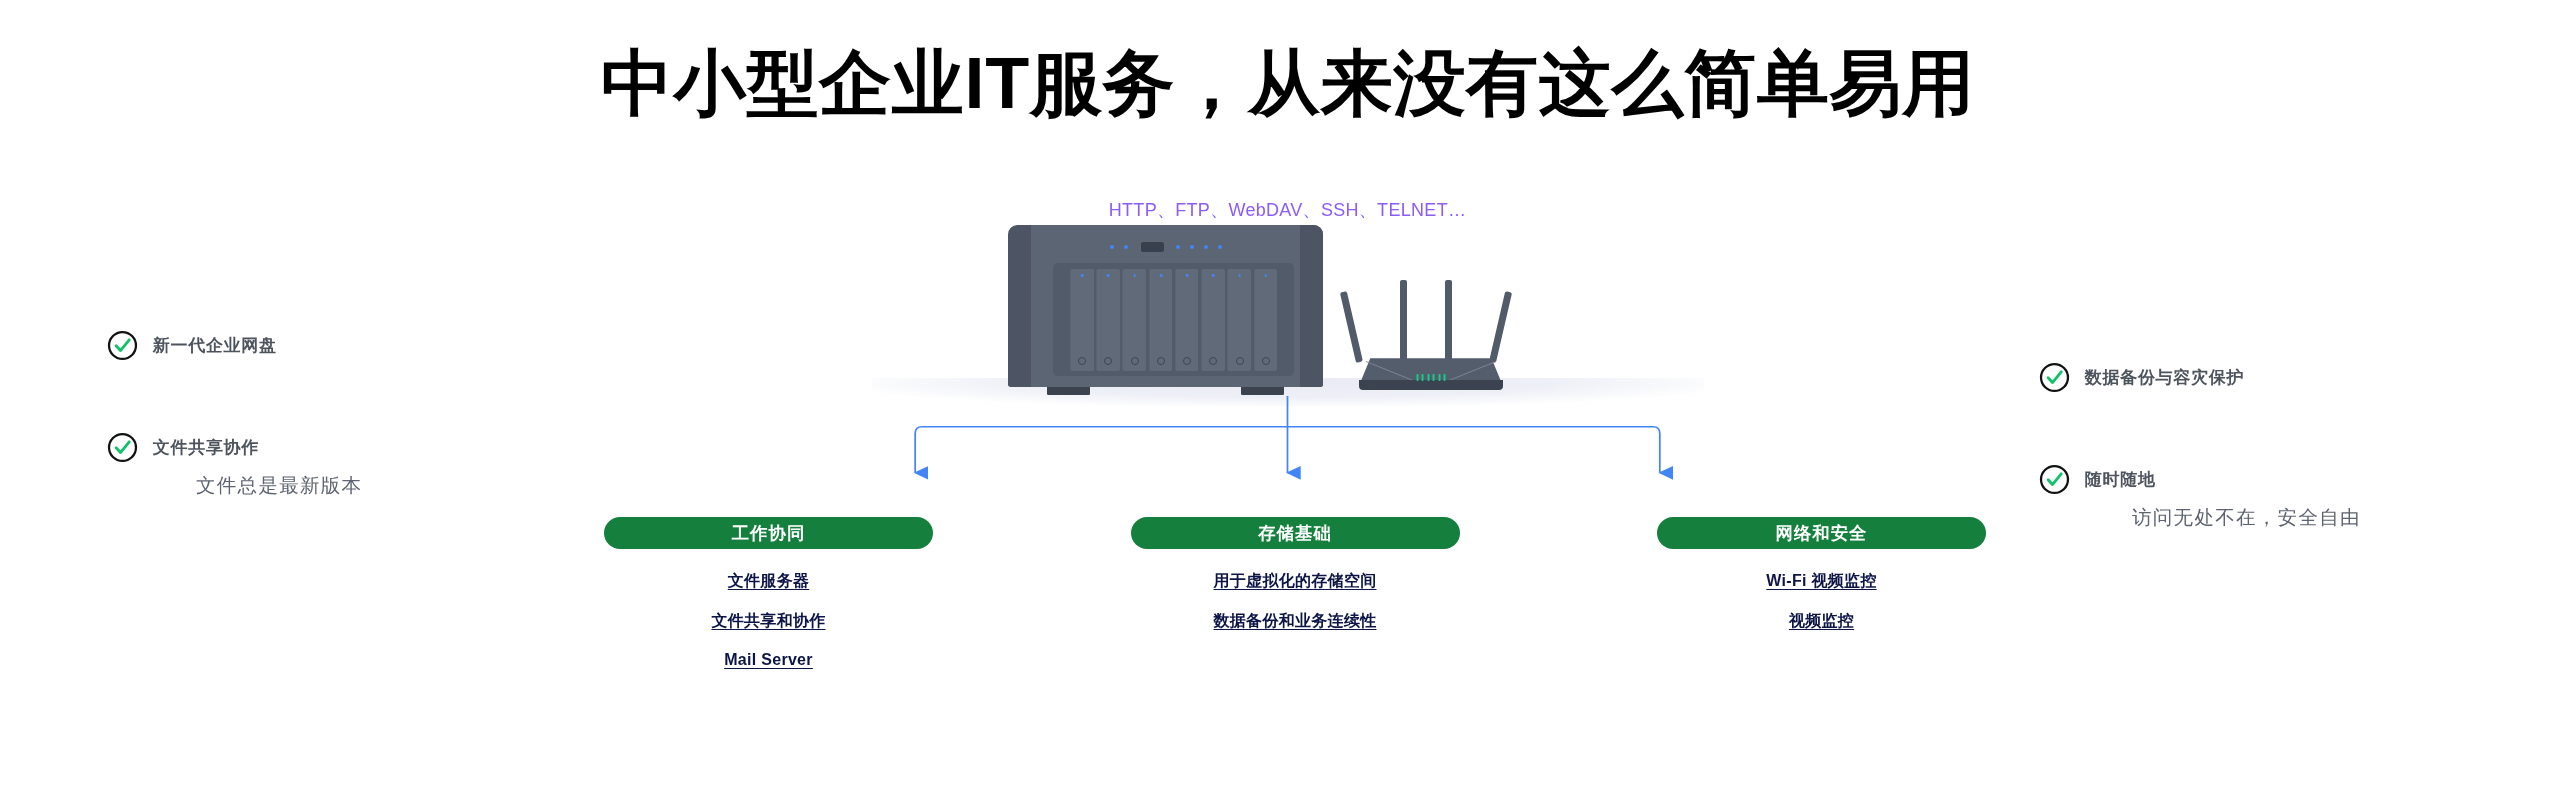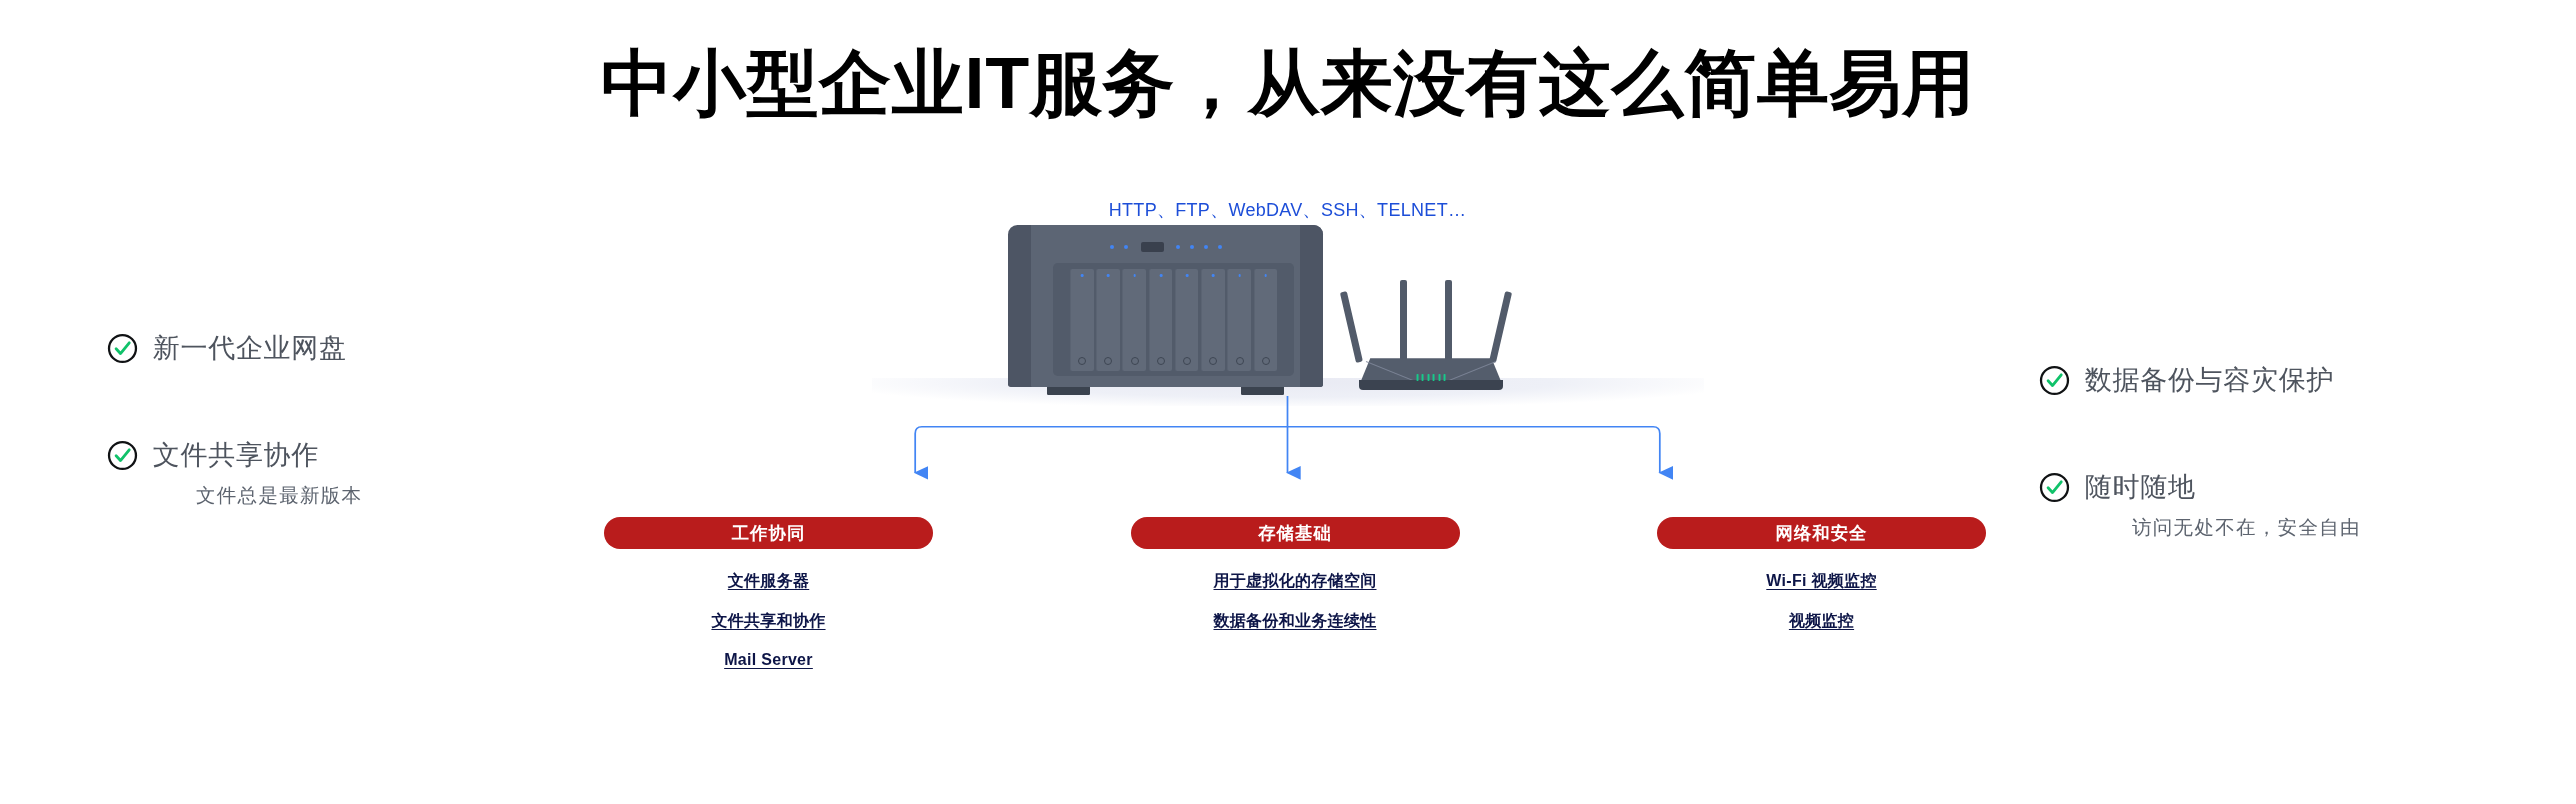--- a/index.html
+++ b/index.html
@@ -56,22 +56,22 @@
   }
   .check-icon {
     flex: 0 0 auto;
     width: 31px;
     height: 31px;
     position: relative;
   }
   .check-icon svg { display: block; width: 31px; height: 31px; }
 
   .feature-title {
-    font-size: 27px;
-    font-weight: 400;
+    font-size: 17px;
+    font-weight: 700;
     color: #4e545e;
     letter-spacing: 0.7px;
     white-space: nowrap;
   }
   .feature-sub {
     margin-top: 9.4px;
     padding-left: 89px;
     font-family: "Liberation Serif", "DejaVu Serif", serif;
     font-size: 19.5px;
     color: #5d646f;
@@ -81,21 +81,21 @@
   .feature-col.right .feature-sub { padding-left: 93px; }
 
   
   .protocol-label {
     position: absolute;
     top: 198px;
     left: 751px;
     width: 1073px;
     text-align: center;
     font-size: 18px;
-    color: #1d4ed8;
+    color: #8b5cf6;
     letter-spacing: 0.3px;
     white-space: nowrap;
   }
 
   
   .stage {
     position: absolute;
     top: 225px;
     left: 751px;
     width: 1073px;
@@ -283,21 +283,21 @@
     position: absolute;
     left: 604px;
     top: 517px;
     width: 1382px;
     display: flex;
     justify-content: space-between;
   }
   .category { width: 329px; }
   .cat-box {
     height: 32px;
-    background: #b91c1c;
+    background: #15803d;
     border-radius: 16px;
     display: flex;
     align-items: center;
     justify-content: center;
     color: #ffffff;
     font-size: 17.4px;
     font-weight: 700;
     letter-spacing: 1px;
   }
   .cat-links {

